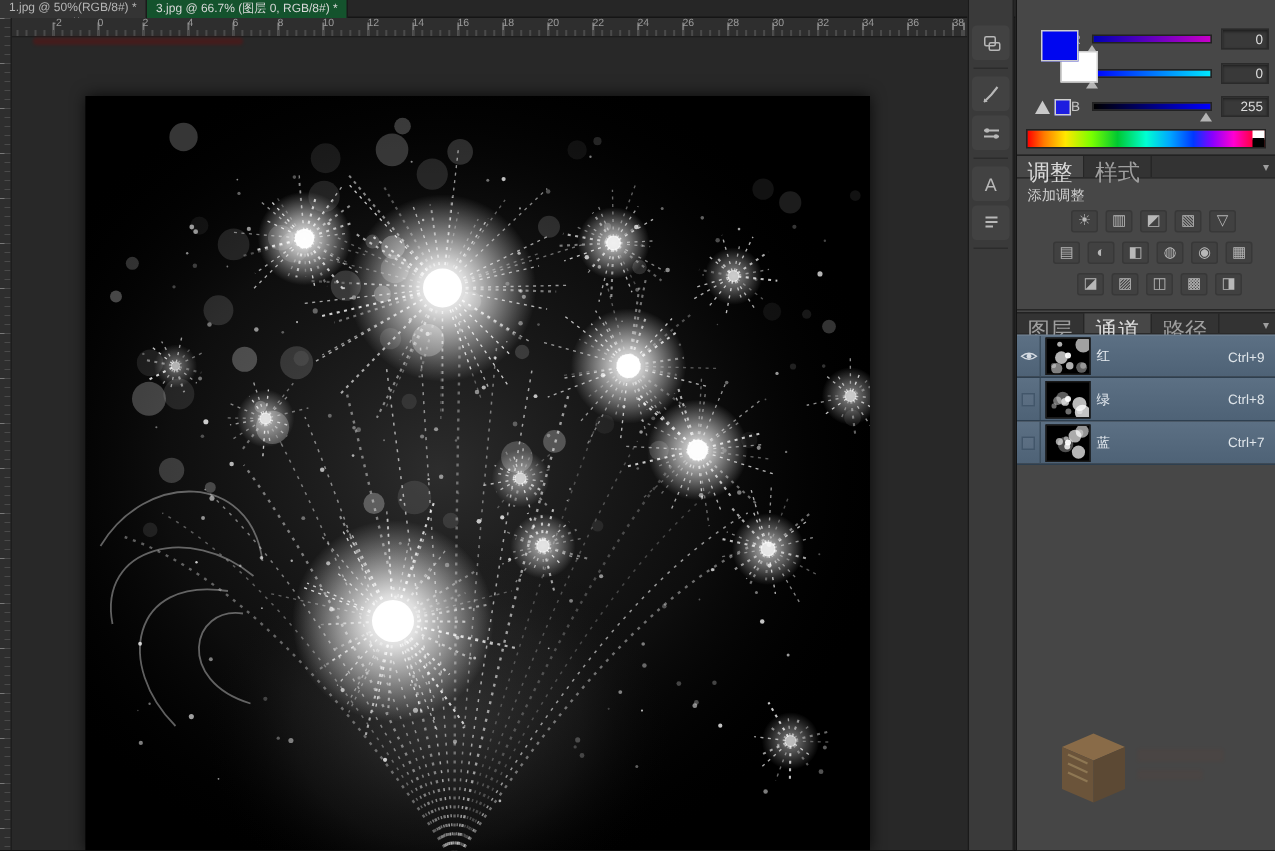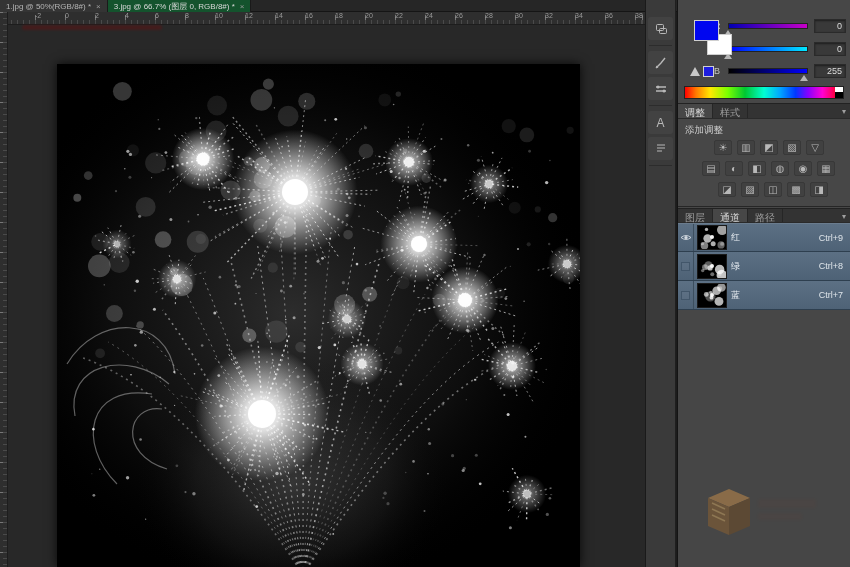--- a/index.html
+++ b/index.html
@@ -1,21 +1,21 @@
 <!DOCTYPE html>
 <html><head>
 <meta charset="utf-8">
 <style>
   html,body{margin:0;padding:0;background:#111;}
   *{box-sizing:border-box;font-family:"Liberation Sans","DejaVu Sans",sans-serif;}
   .app{position:relative;width:850px;height:567px;background:#1c1c1c;overflow:hidden;}
 
   
   .tabbar{position:absolute;left:0;top:0;width:850px;height:12px;background:#262626;border-bottom:1px solid #151515;display:flex;}
-  .doctab{display:inline-flex;align-items:center;height:12px;padding:0 6px;background:#343434;border-right:1px solid #1a1a1a;color:#b5b5b5;font-size:8px;white-space:nowrap;cursor:default;}
+  .doctab{display:inline-flex;align-items:center;height:12px;padding:0 6px;background:#343434;border-right:1px solid #1a1a1a;color:#b5b5b5;font-size:8px;white-space:nowrap;cursor:default;flex-direction:column;}
   .doctab.active{background:#14532d;color:#d8d8d8;}
   .doctab .close{margin-left:5px;color:#9a9a9a;font-size:8px;}
 
   
   .ruler-h{position:absolute;left:8px;top:12px;width:637px;height:13px;background:#2e2e2e;border-bottom:1px solid #1d1d1d;
     background-image:
       repeating-linear-gradient(to right,#4a4a4a 0 1px,transparent 1px 6px),
       repeating-linear-gradient(to right,#777 0 1px,transparent 1px 30px);
     background-size:100% 4px,100% 9px;background-position:-3px 100%,-3px 100%;background-repeat:repeat-x;}
   .rnum{position:absolute;top:0;font-size:7px;color:#9a9a9a;line-height:8px;}
@@ -50,21 +50,21 @@
   .cval{position:absolute;left:136px;top:0;width:32px;height:14px;background:#393939;border:1px solid #2a2a2a;box-shadow:inset 0 1px 2px rgba(0,0,0,.5);color:#dcdcdc;font-size:9px;text-align:right;padding:1px 3px 0 0;}
   .gamut-tri{position:absolute;left:12px;width:0;height:0;border-left:5px solid transparent;border-right:5px solid transparent;border-bottom:9px solid #c9c9c9;}
   .gamut-sw{position:absolute;left:25px;width:11px;height:11px;background:#1d1de0;border:1px solid #cfcfcf;}
   .spectrum{position:absolute;left:6px;right:6px;height:13px;border:1px solid #222;
     background:linear-gradient(to right,#ff0000,#ff7a00 7%,#ffe800 16%,#7aff00 27%,#00c832 38%,#00ffd2 50%,#00a8ff 60%,#0038ff 70%,#8800ff 78%,#ff00d2 87%,#ff0040 95%,#ff0000);}
   .spec-w{position:absolute;right:0;top:0;width:8px;height:6px;background:#fff;}
   .spec-b{position:absolute;right:0;bottom:0;width:8px;height:6px;background:#000;}
 
   
   .ptabs{position:absolute;left:0;right:0;height:16px;background:#333;border-top:1px solid #222;border-bottom:1px solid #2a2a2a;display:flex;align-items:stretch;}
-  .ptab{padding:2px 7px 0 7px;font-size:10px;color:#9f9f9f;border-right:1px solid #262626;cursor:pointer;}
+  .ptab{padding:2px 7px 0 7px;font-size:15px;color:#9f9f9f;border-right:1px solid #262626;cursor:pointer;}
   .ptab.sel{background:#474747;color:#dadada;}
   .ptab-menu{margin-left:auto;color:#9f9f9f;font-size:8px;padding:3px 4px 0 0;cursor:pointer;}
 
   .adj-head{position:absolute;left:7px;font-size:9.5px;color:#cfcfcf;}
   .adj-row{position:absolute;display:flex;gap:5px;}
   .adj-ic{width:18px;height:15px;display:flex;align-items:center;justify-content:center;background:#414141;border:1px solid #383838;border-radius:2px;color:#b8b8b8;font-size:10px;line-height:10px;cursor:pointer;}
 
   
   .chan-rows{position:absolute;left:0;right:0;}
   .chan-row{display:flex;align-items:center;height:29px;background:linear-gradient(#5c7084,#4e6276);border-bottom:1px solid #2e3f4f;cursor:pointer;}

